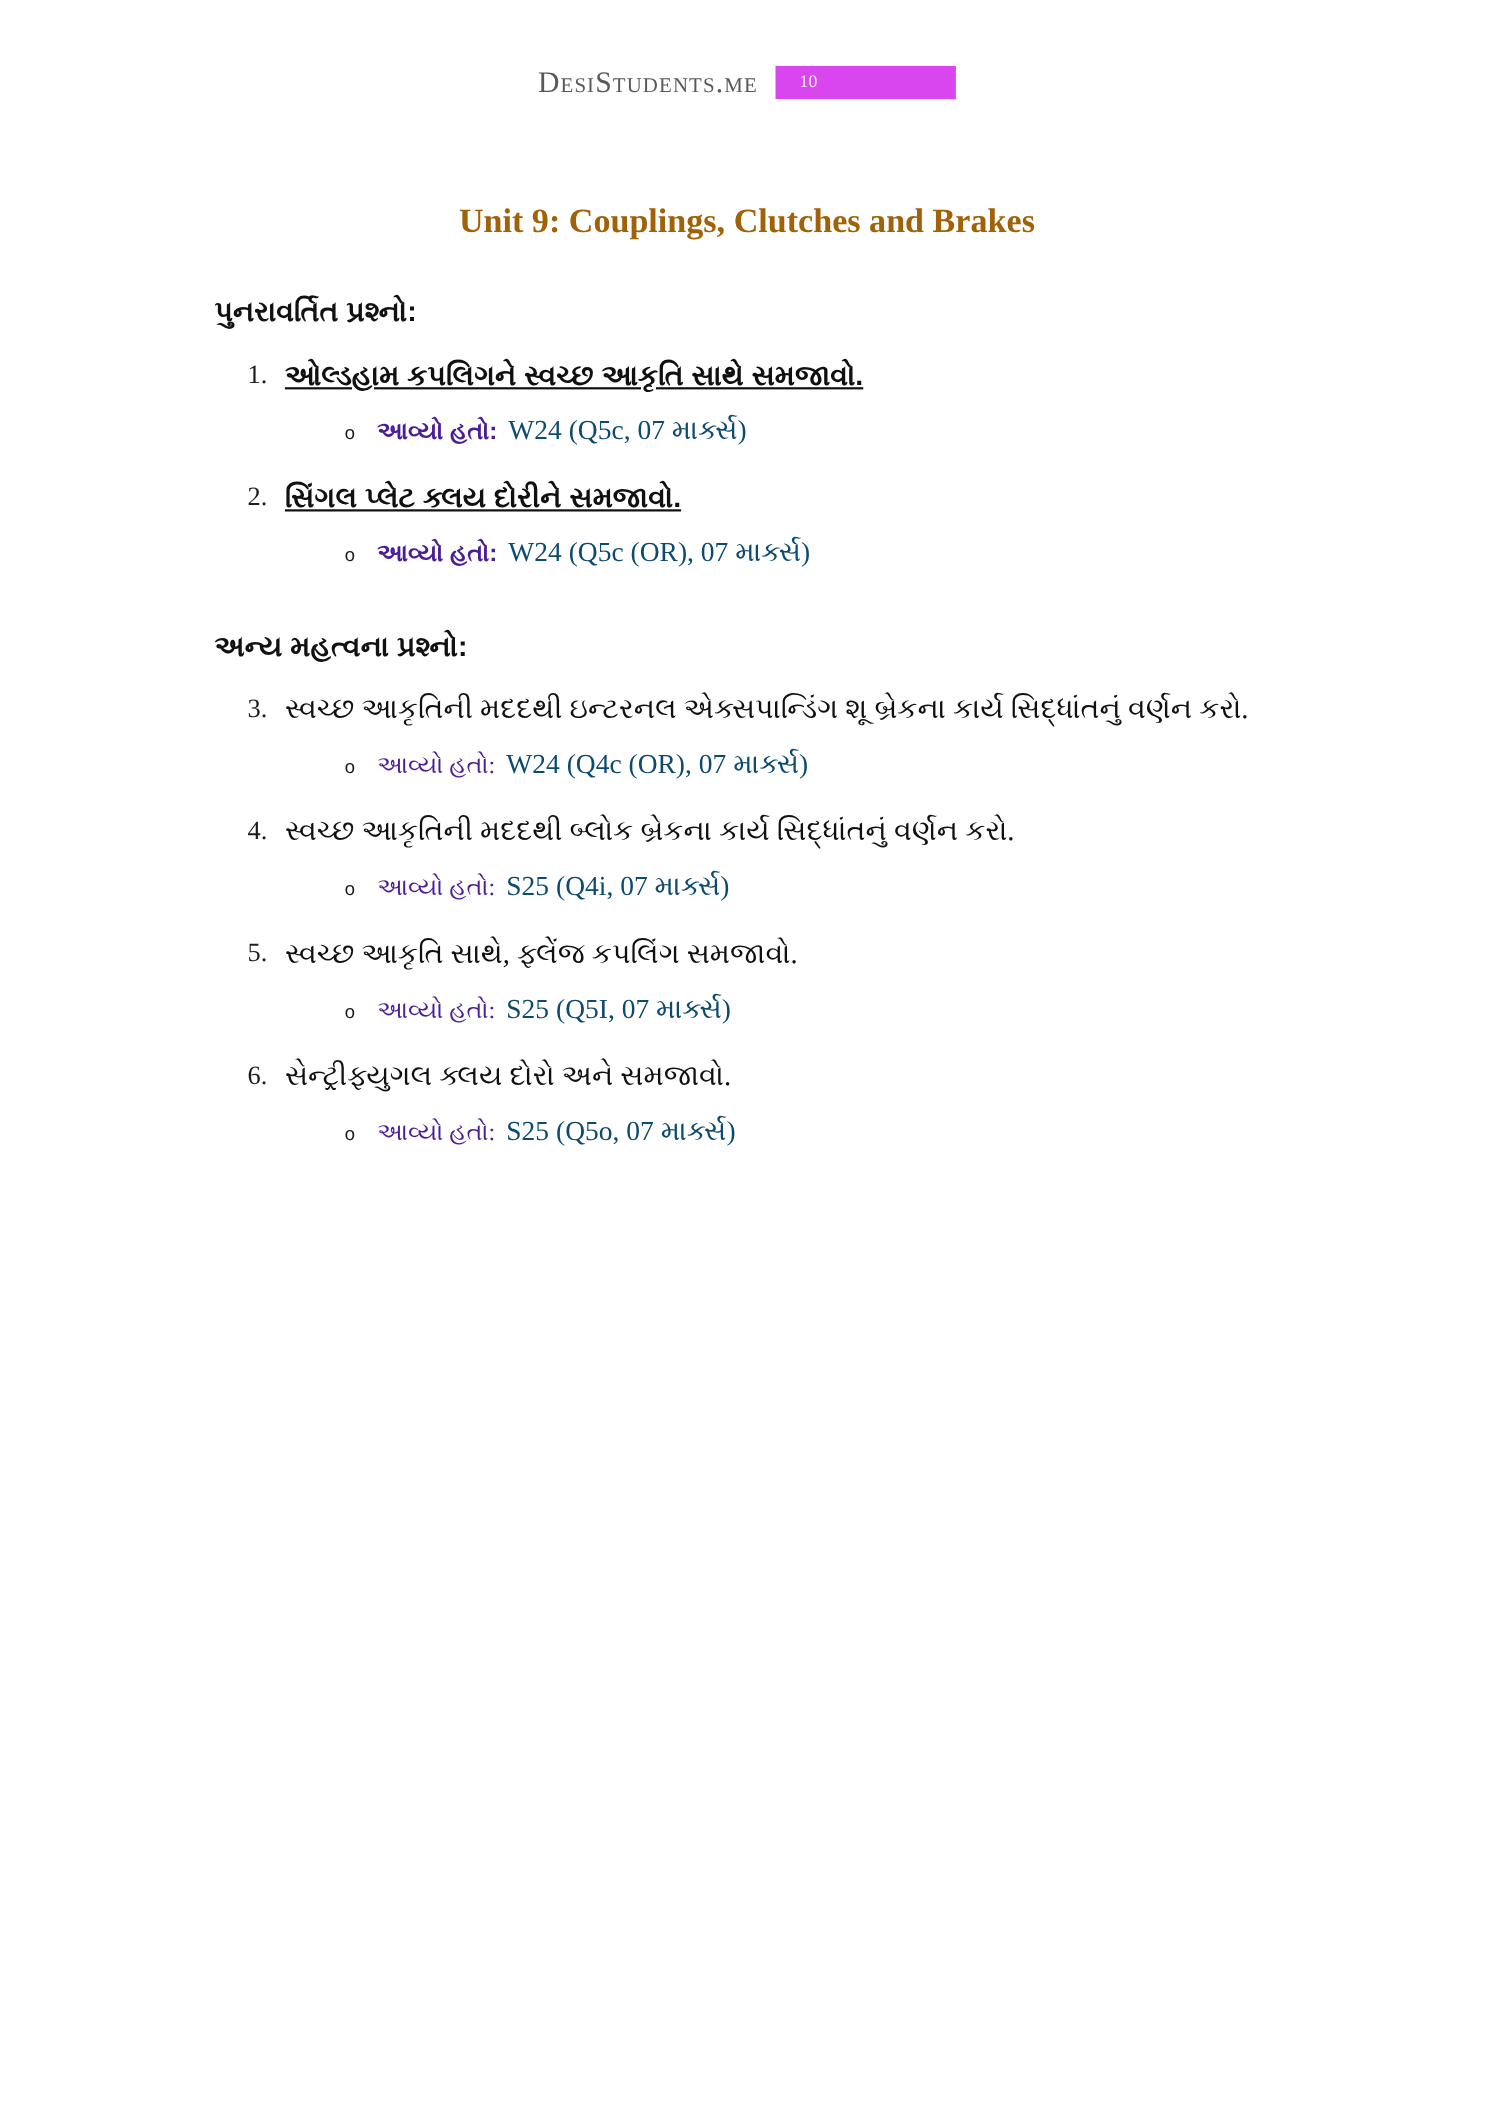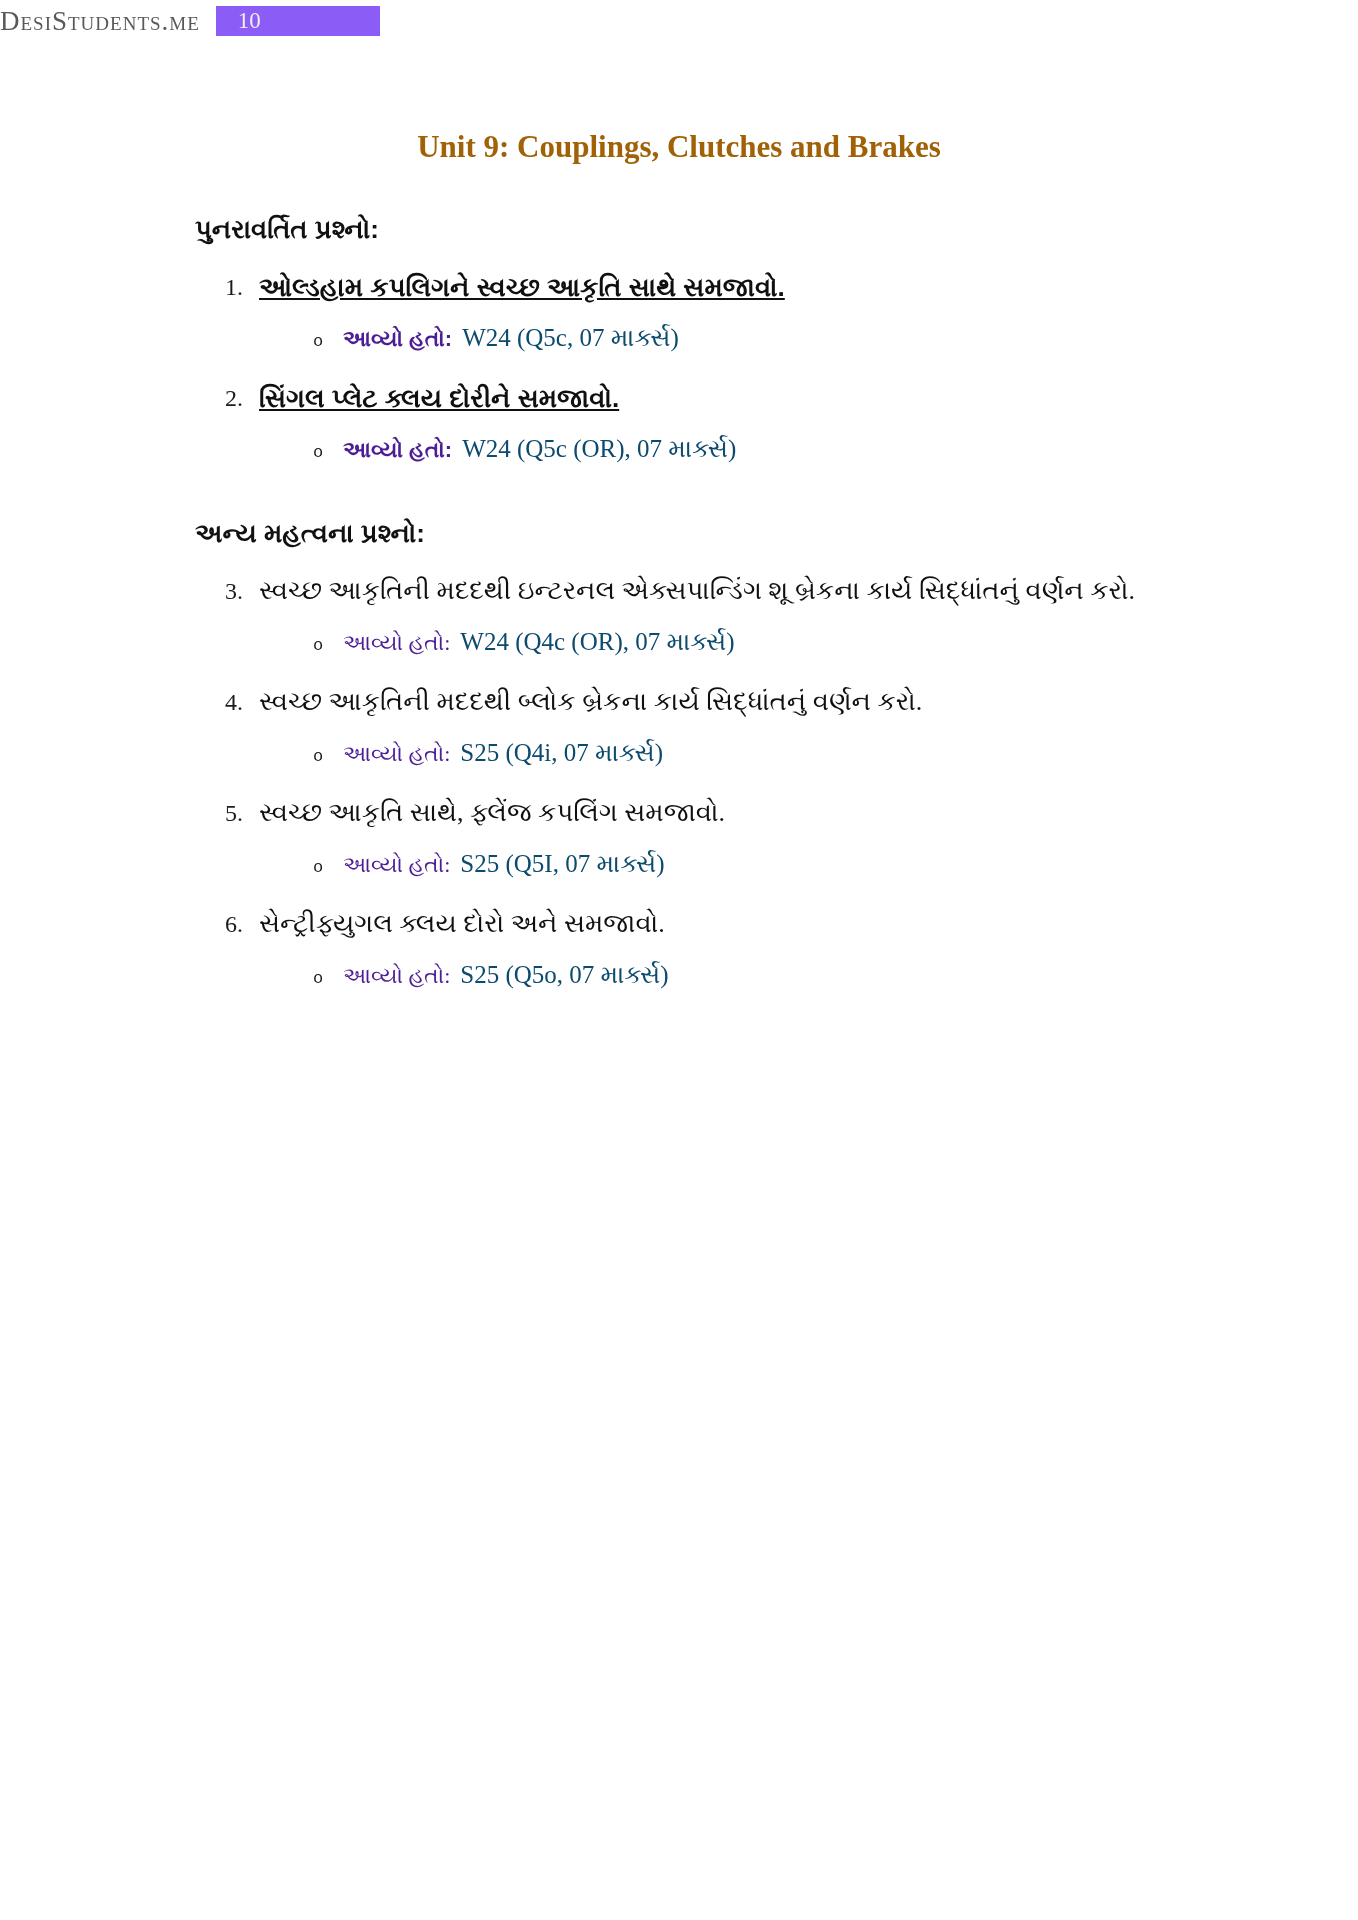--- a/index.html
+++ b/index.html
@@ -14,42 +14,43 @@
     margin: 0 auto;
     background: #ffffff;
     overflow: hidden;
     font-family: "Liberation Serif", serif;
     color: #141414;
   }
   
   .header-row {
     display: flex;
     align-items: center;
-    justify-content: flex-start;
+    justify-content: center;
+    padding-top: 54px;
     height: 42px;
   }
   .site-name {
     font-family: "Liberation Serif", serif;
     font-variant: small-caps;
     font-size: 27px;
     letter-spacing: 1px;
     color: #59595c;
     margin-right: 16px;
     line-height: 30px;
   }
   .page-badge {
     width: 164px;
     height: 30px;
-    background: #8b5cf6;
+    background: #d946ef;
     display: flex;
     align-items: center;
     padding-left: 22px;
     box-sizing: border-box;
     font-family: "Liberation Serif", serif;
-    font-size: 23px;
+    font-size: 16px;
     color: #eef0e9;
   }
   
   .doc-title {
     margin-top: 83px;
     text-align: center;
     font-family: "Liberation Serif", serif;
     font-weight: 700;
     font-size: 31px;
     line-height: 44px;

